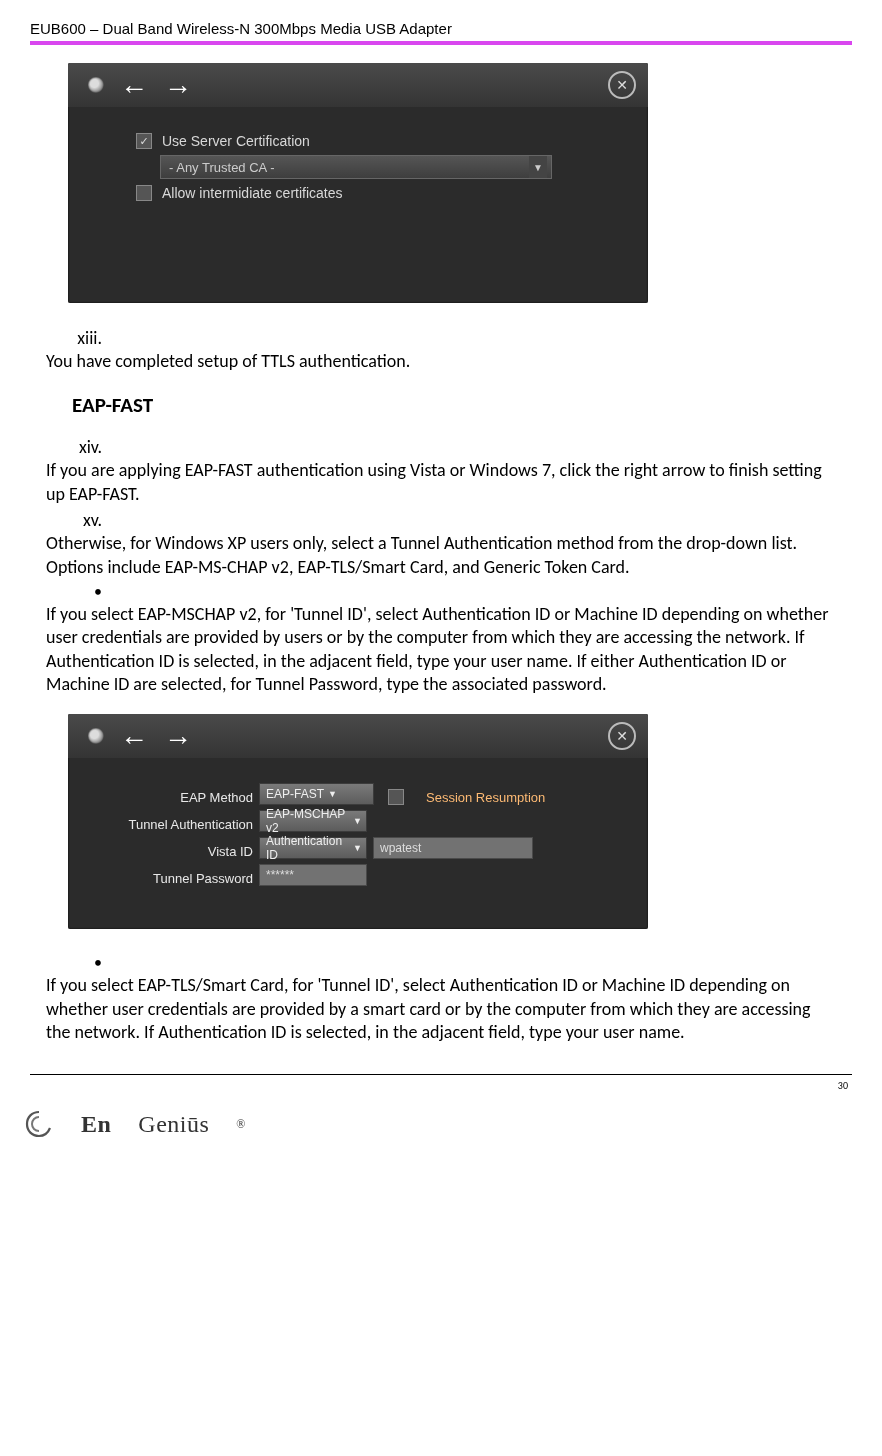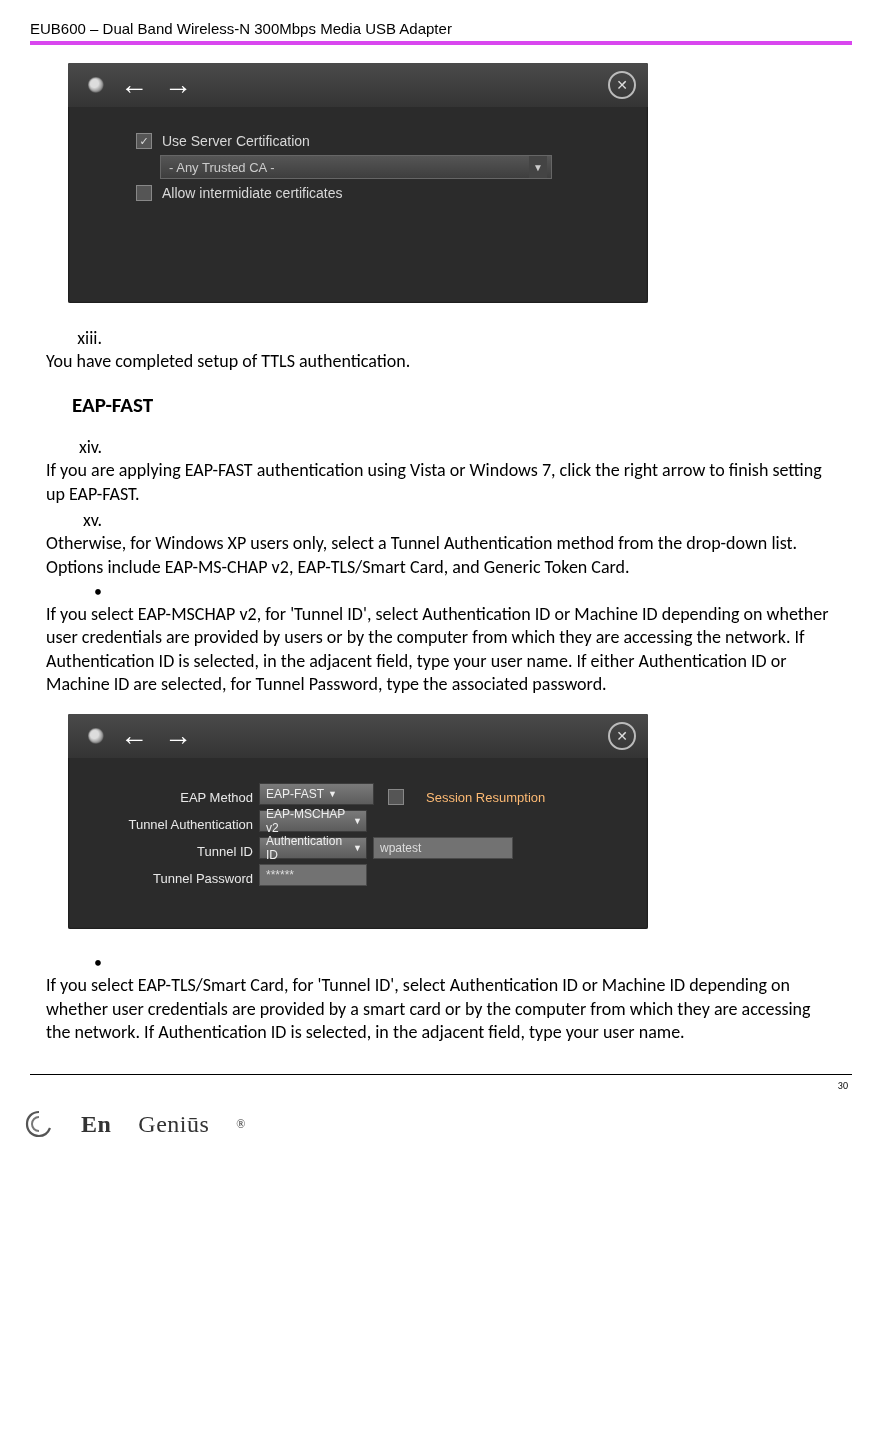--- a/index.html
+++ b/index.html
@@ -145,21 +145,21 @@
     height: 22px;
     padding: 0 6px;
     color: #ddd;
     font-size: 12px;
     box-sizing: border-box;
     display: flex;
     align-items: center;
   }
   .w110 { width: 115px; }
   .w125 { width: 108px; }
-  .w135 { width: 140px; }
+  .w135 { width: 160px; }
   .content-block { margin: 0 0 18px 0; }
   .list-row {
     display: flex;
     margin: 3px 16px;
     font-size: 18px;
     line-height: 1.3;
     flex-direction: column;
   }
   .list-marker {
     width: 56px;
@@ -273,21 +273,21 @@
         <span style="margin-left:12px;color:#fdba74;">Session Resumption</span>
       </div>
       <div class="ss-form-row">
         <div class="ss-label">Tunnel Authentication</div>
         <div class="ss-select w125">
           <span>EAP-MSCHAP v2</span>
           <span class="dd">▼</span>
         </div>
       </div>
       <div class="ss-form-row">
-        <div class="ss-label">Tunnel ID</div>
+        <div class="ss-label">Vista ID</div>
         <div class="ss-select w125">
           <span>Authentication ID</span>
           <span class="dd">▼</span>
         </div>
         <div class="ss-input w135" style="margin-left:6px;">
           <span>wpatest</span>
         </div>
       </div>
       <div class="ss-form-row">
         <div class="ss-label">Tunnel Password</div>

